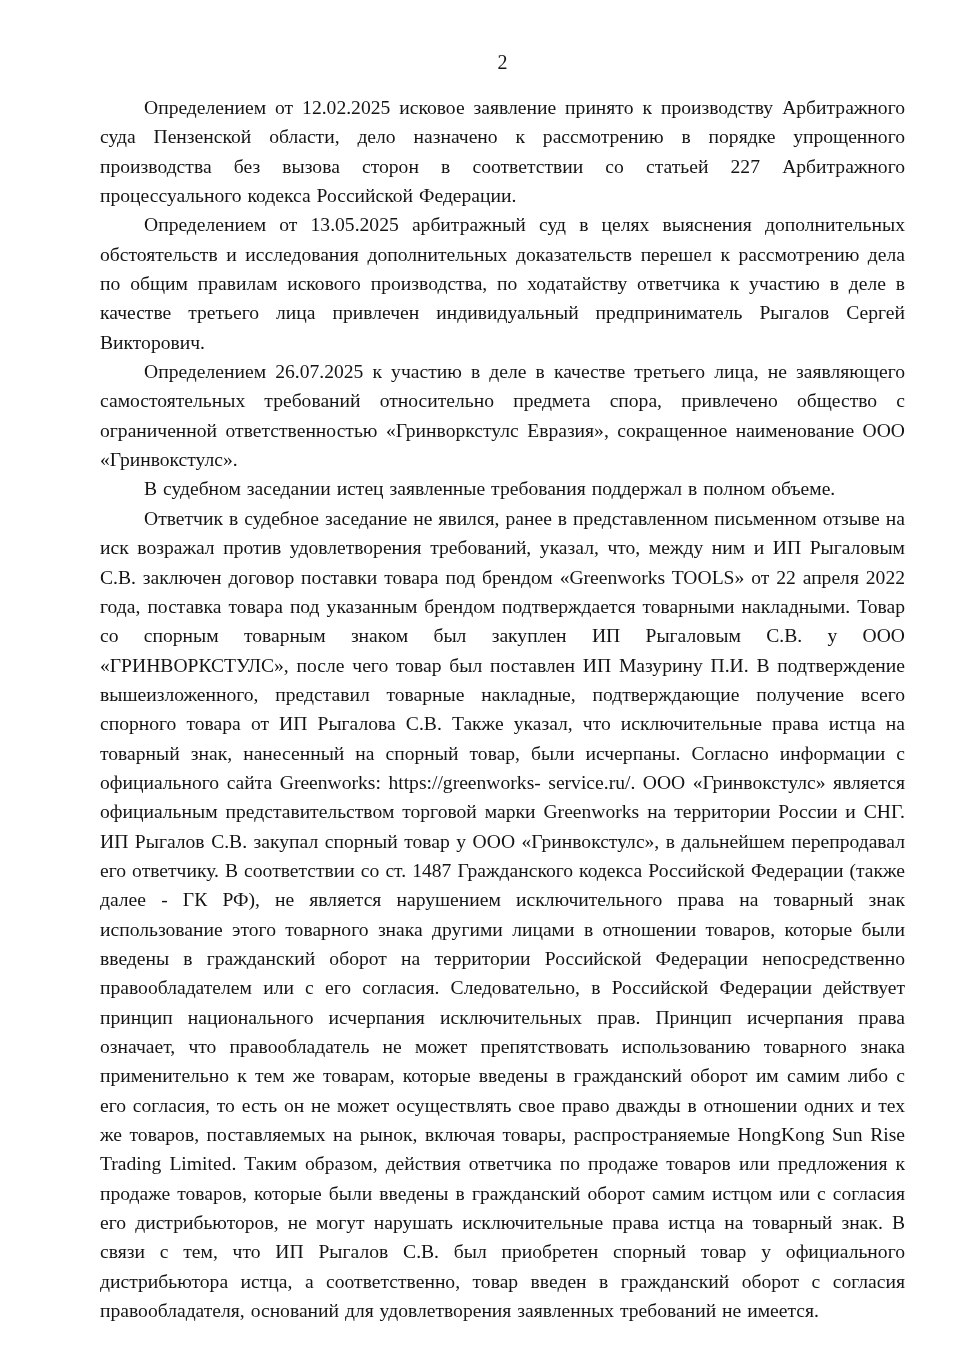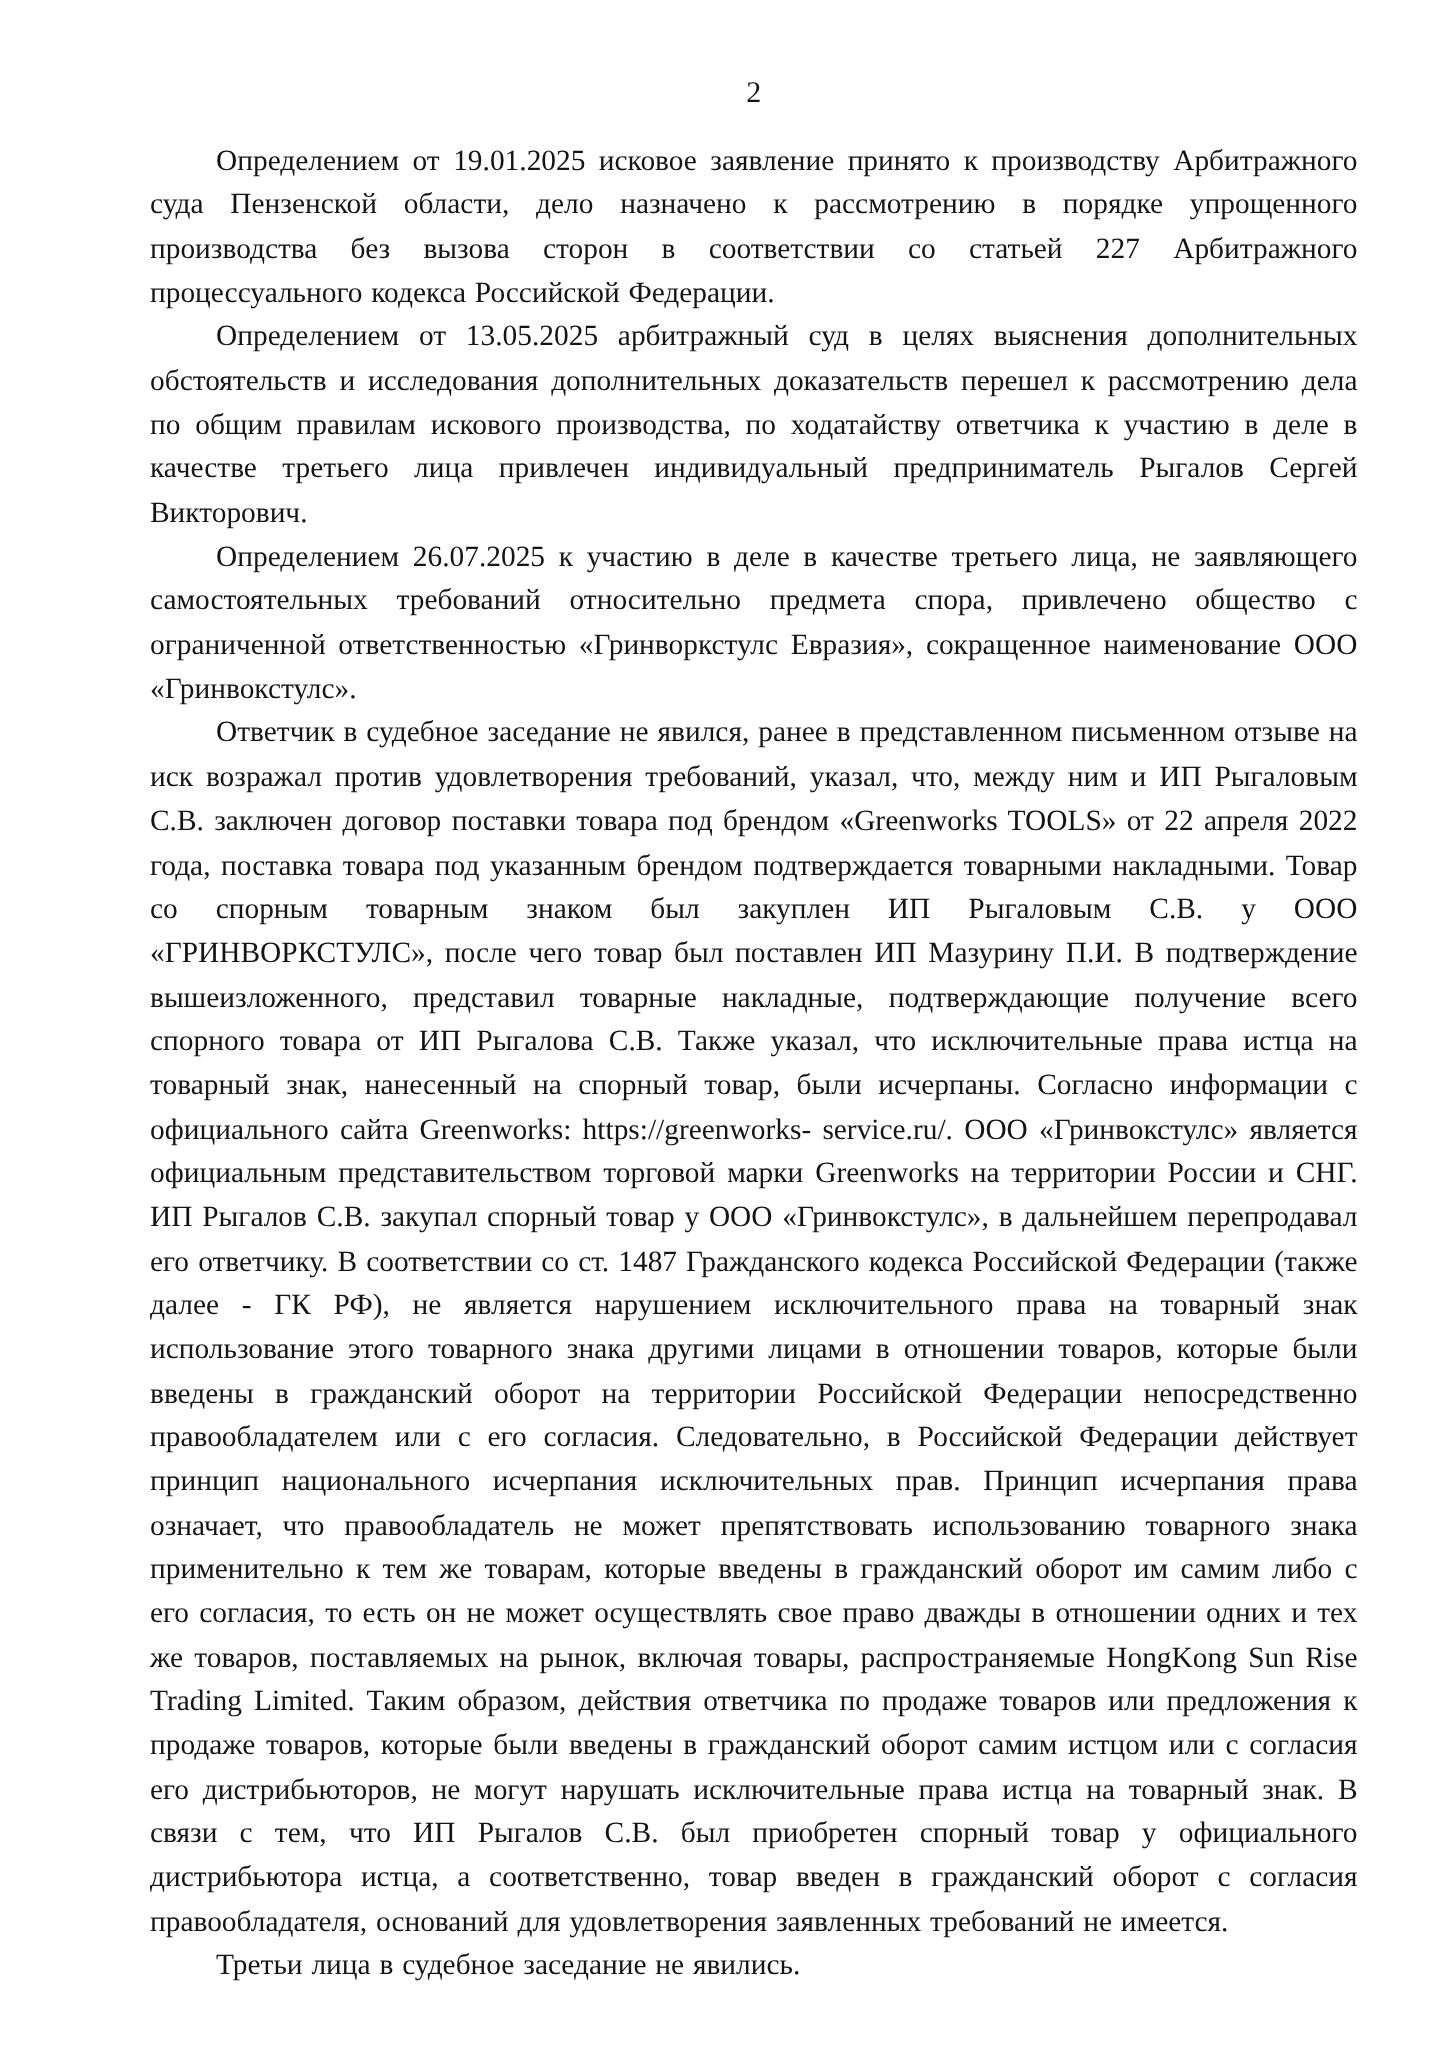--- a/index.html
+++ b/index.html
@@ -40,19 +40,19 @@
     text-indent: 44px;
     word-spacing: 1px;
   }
 </style>
 </head>
 <body>
 
 <div class="page">
   <div class="page-number">2</div>
   <div class="content">
-    <p>Определением от 19.01.2025 исковое заявление принято к производству Арбитражного суда Пензенской области, дело назначено к рассмотрению в порядке упрощенного производства без вызова сторон в соответствии со статьей 227 Арбитражного процессуального кодекса Российской Федерации.</p>
+    <p>Определением от 12.02.2025 исковое заявление принято к производству Арбитражного суда Пензенской области, дело назначено к рассмотрению в порядке упрощенного производства без вызова сторон в соответствии со статьей 227 Арбитражного процессуального кодекса Российской Федерации.</p>
     <p>Определением от 13.05.2025 арбитражный суд в целях выяснения дополнительных обстоятельств и исследования дополнительных доказательств перешел к рассмотрению дела по общим правилам искового производства, по ходатайству ответчика к участию в деле в качестве третьего лица привлечен индивидуальный предприниматель Рыгалов Сергей Викторович.</p>
     <p>Определением 26.07.2025 к участию в деле в качестве третьего лица, не заявляющего самостоятельных требований относительно предмета спора, привлечено общество с ограниченной ответственностью «Гринворкстулс Евразия», сокращенное наименование ООО «Гринвокстулс».</p>
+    <p>В судебном заседании истец заявленные требования поддержал в полном объеме.</p>
     <p>Ответчик в судебное заседание не явился, ранее в представленном письменном отзыве на иск возражал против удовлетворения требований, указал, что, между ним и ИП Рыгаловым С.В. заключен договор поставки товара под брендом «Greenworks TOOLS» от 22 апреля 2022 года, поставка товара под указанным брендом подтверждается товарными накладными. Товар со спорным товарным знаком был закуплен ИП Рыгаловым С.В. у ООО «ГРИНВОРКСТУЛС», после чего товар был поставлен ИП Мазурину П.И. В подтверждение вышеизложенного, представил товарные накладные, подтверждающие получение всего спорного товара от ИП Рыгалова С.В. Также указал, что исключительные права истца на товарный знак, нанесенный на спорный товар, были исчерпаны. Согласно информации с официального сайта Greenworks: https://greenworks- service.ru/. ООО «Гринвокстулс» является официальным представительством торговой марки Greenworks на территории России и СНГ. ИП Рыгалов С.В. закупал спорный товар у ООО «Гринвокстулс», в дальнейшем перепродавал его ответчику. В соответствии со ст. 1487 Гражданского кодекса Российской Федерации (также далее - ГК РФ), не является нарушением исключительного права на товарный знак использование этого товарного знака другими лицами в отношении товаров, которые были введены в гражданский оборот на территории Российской Федерации непосредственно правообладателем или с его согласия. Следовательно, в Российской Федерации действует принцип национального исчерпания исключительных прав. Принцип исчерпания права означает, что правообладатель не может препятствовать использованию товарного знака применительно к тем же товарам, которые введены в гражданский оборот им самим либо с его согласия, то есть он не может осуществлять свое право дважды в отношении одних и тех же товаров, поставляемых на рынок, включая товары, распространяемые HongKong Sun Rise Trading Limited. Таким образом, действия ответчика по продаже товаров или предложения к продаже товаров, которые были введены в гражданский оборот самим истцом или с согласия его дистрибьюторов, не могут нарушать исключительные права истца на товарный знак. В связи с тем, что ИП Рыгалов С.В. был приобретен спорный товар у официального дистрибьютора истца, а соответственно, товар введен в гражданский оборот с согласия правообладателя, оснований для удовлетворения заявленных требований не имеется.</p>
-    <p>Третьи лица в судебное заседание не явились.</p>
   </div>
 </div>
 
 </body></html>

